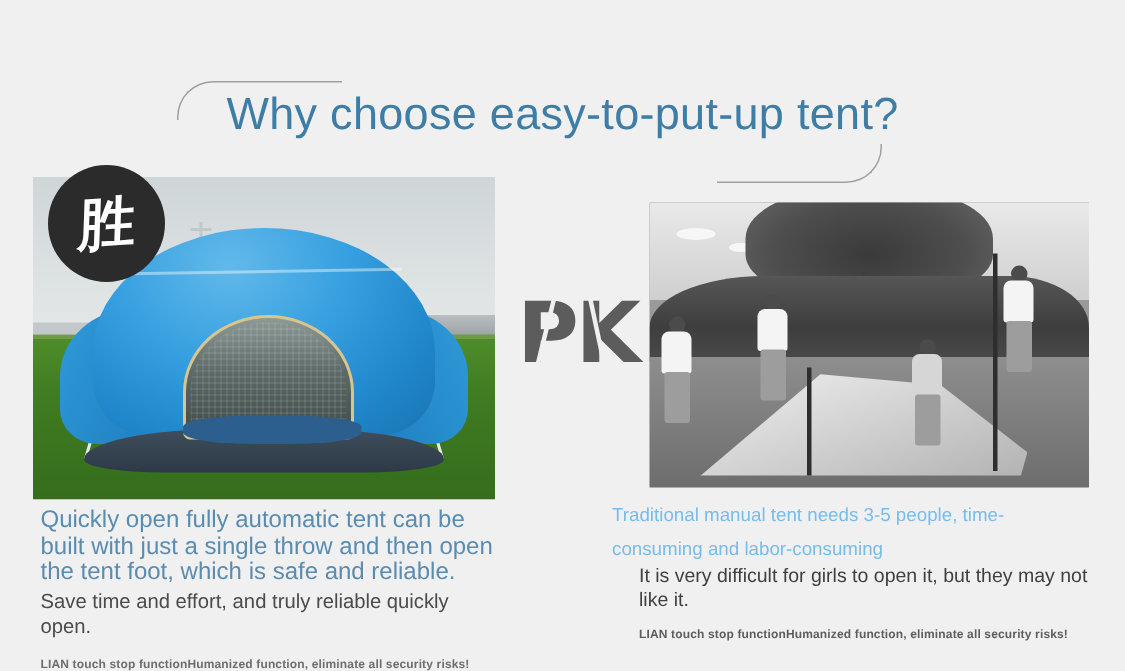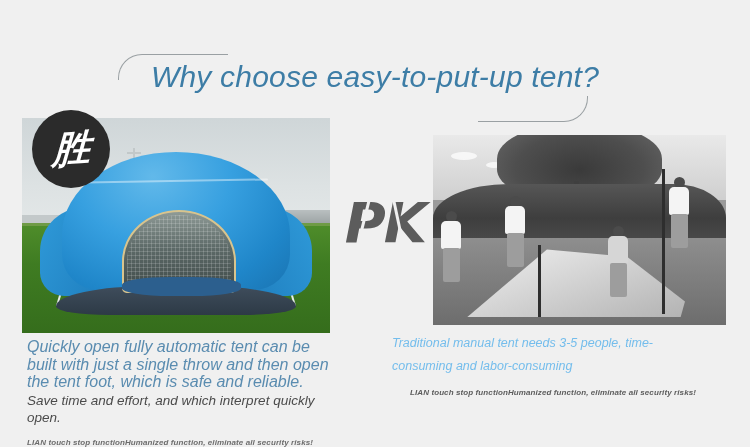--- a/index.html
+++ b/index.html
@@ -3,21 +3,21 @@
 <meta charset="utf-8">
 <style>
   * { margin:0; padding:0; box-sizing:border-box; }
   html, body { width:750px; height:447px; }
   body {
     background:#f0f0f0;
     font-family:"Liberation Sans", sans-serif;
     position:relative;
     overflow:hidden;
   }
-  #stage { position:absolute; inset:0; width:594px; height:447px;font-style:italic; }
+  #stage { position:absolute; inset:0; width:594px; height:447px; }
 
   
   .headline-wrap { position:absolute; left:0; top:24px; width:750px; height:80px; }
   .headline {
     position:absolute; left:135px; top:36px; width:480px;
     text-align:center;
     font-size:30px; line-height:34px;
     color:#3d7da6; letter-spacing:.2px; white-space:nowrap;
   }
   
@@ -183,21 +183,21 @@
   #cap-left .blue {
     color:#5a8cb0; font-size:16px; line-height:17.5px;
   }
   #cap-left .dark {
     color:#4b4b4b; font-size:13.5px; line-height:17.5px; margin-top:1px;
   }
   #cap-left .fine {
     color:#6d6d6d; font-size:8px; line-height:12px; font-weight:700;
     margin-top:10px; letter-spacing:.1px;
   }
-  #cap-right { left:392px; top:332px; width:320px; }
+  #cap-right { left:408px; top:332px; width:320px; }
   #cap-right .lightblue {
     color:#74bdec; font-size:12.5px; line-height:23px;
   }
   #cap-right .dark {
     color:#3f3f3f; font-size:13px; line-height:16px; margin-left:18px; margin-top:-2px;
   }
   #cap-right .fine {
     color:#5d5d5d; font-size:8px; line-height:12px; font-weight:700;
     margin-left:18px; margin-top:9px; letter-spacing:.1px;
   }
@@ -277,22 +277,23 @@
     </div>
     <div class="person" style="left:84%;top:22%;">
       <span class="head"></span>
       <span class="torso"></span>
       <span class="legs"></span>
     </div>
   </div>
 
   <div class="cap" id="cap-left">
     <div class="blue">Quickly open fully automatic tent can be built with just a single throw and then open the tent foot, which is safe and reliable.</div>
-    <div class="dark">Save time and effort, and which interpret quickly open.</div>
+    <div class="dark">Save time and effort, and truly reliable quickly open.</div>
     <div class="fine">LIAN touch stop functionHumanized function, eliminate all security risks!</div>
   </div>
 
   <div class="cap" id="cap-right">
     <div class="lightblue">Traditional manual tent needs 3-5 people, time-consuming and labor-consuming</div>
+    <div class="dark">It is very difficult for girls to open it, but they may not like it.</div>
     <div class="fine">LIAN touch stop functionHumanized function, eliminate all security risks!</div>
   </div>
 
 </div>
 
 </body></html>

